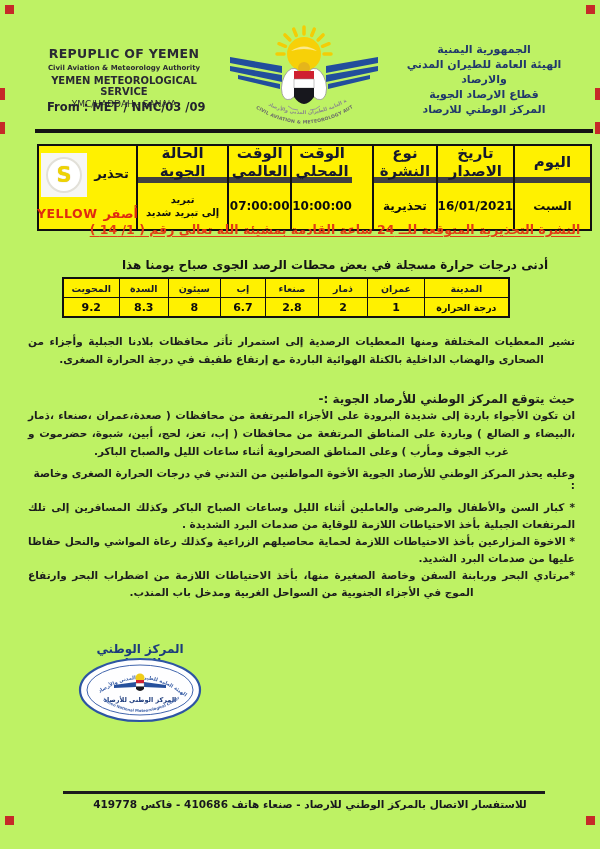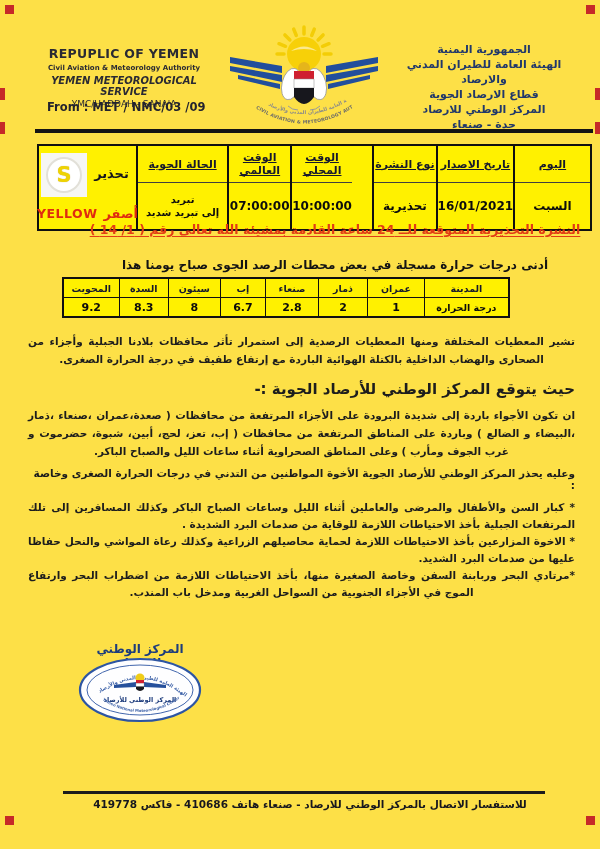--- a/index.html
+++ b/index.html
@@ -1,54 +1,54 @@
 <!DOCTYPE html>
 <html><head>
 <meta charset="utf-8">
 <style>
   html,body{margin:0;padding:0;background:#ffffff;}
   .page{
-    position:relative;width:600px;height:849px;background:#fde047;overflow:hidden;
+    position:relative;width:600px;height:849px;background:#bef264;overflow:hidden;
     font-family:"DejaVu Sans",sans-serif;
   }
   
   .mark{position:absolute;background:#c62a28;}
   .mk-tl{left:5px;top:5px;width:9px;height:9px;}
   .mk-tr{left:586px;top:5px;width:9px;height:9px;}
   .mk-l1{left:0;top:88px;width:5px;height:12px;}
   .mk-r1{left:595px;top:88px;width:5px;height:12px;}
   .mk-l2{left:0;top:122px;width:5px;height:12px;}
   .mk-r2{left:595px;top:122px;width:5px;height:12px;}
   .mk-bl{left:5px;top:816px;width:9px;height:9px;}
   .mk-br{left:586px;top:816px;width:9px;height:9px;}
 
   
   .hdr-en{position:absolute;left:36px;top:46px;width:176px;text-align:center;color:#2a2a33;}
   .hdr-en .l1{font-size:12.5px;font-weight:bold;letter-spacing:.3px;}
   .hdr-en .l2{font-size:7px;font-weight:bold;margin-top:3px;}
-  .hdr-en .l3{font-size:10px;font-weight:bold;margin-top:3px;font-style:italic;}
+  .hdr-en .l3{font-size:10px;font-weight:bold;margin-top:3px;}
   .hdr-en .l4{font-size:9px;font-weight:normal;margin-top:2px;}
   .from-line{position:absolute;left:47px;top:100px;font-size:11.5px;font-weight:bold;color:#23232e;}
   .hdr-ar{position:absolute;left:390px;top:42px;width:188px;text-align:center;direction:rtl;
           color:#21386b;font-weight:bold;font-size:11px;line-height:15px;}
   .logo-svg{position:absolute;left:228px;top:22px;}
 
   .rule{position:absolute;background:#141414;}
   .rule-top{left:35px;top:129px;width:558px;height:3.5px;}
   .rule-bottom{left:63px;top:791px;width:482px;height:2.5px;background:#1c1c1c;}
 
   
   .info-table{position:absolute;top:144px;left:37px;width:555px;direction:rtl;display:flex;
               border:2.5px solid #101010;background:#fff100;box-sizing:border-box;}
   .itcol{box-sizing:border-box;border-left:2px solid #101010;}
   .itcol:last-child{border-left:none;}
   .c-day{width:82px;} .c-date{width:77px;} .c-type{width:68px;margin-left:20px;}
   .c-local{width:62px;} .c-utc{width:67px;} .c-wx{width:97px;} .c-warn{width:97px;}
-  .ith{height:37px;border-bottom:1px solid #404040;display:flex;align-items:center;justify-content:center;
-       font-size:11px;font-weight:bold;color:#16192d;box-sizing:border-box;text-align:center;text-decoration:underline;}
+  .ith{height:37px;border-bottom:6px solid #404040;display:flex;align-items:center;justify-content:center;
+       font-size:15px;font-weight:bold;color:#16192d;box-sizing:border-box;text-align:center;}
   .itd{height:46px;display:flex;align-items:center;justify-content:center;
        font-size:12px;font-weight:bold;color:#0d0d0d;text-align:center;}
   .num{direction:ltr;unicode-bidi:embed;}
   .wx-val{font-size:10px;line-height:13px;}
   
   .warn-cell{position:relative;height:83px;background:#fff100;}
   .warn-top{display:flex;height:54px;align-items:center;}
   .warn-label{flex:1;text-align:center;font-size:13px;font-weight:bold;color:#15151c;}
   .s-box{width:46px;height:44px;background:#f6f6f3;margin:3px 0 0 2px;display:flex;align-items:center;justify-content:center;}
   .s-circle{width:32px;height:32px;border-radius:50%;background:#ffffff;border:2px solid #e2e0d8;
@@ -72,21 +72,21 @@
   .t-city{width:85px;} .t-s0{width:57px;} .t-s1{width:50px;} .t-s2{width:53px;}
   .t-s3{width:46px;} .t-s4{width:52px;} .t-s5{width:50px;} .t-s6{width:55px;}
   .tth{height:19px;border-bottom:1.5px solid #101010;display:flex;align-items:center;justify-content:center;
        font-size:9.5px;font-weight:bold;color:#16192d;box-sizing:border-box;}
   .ttd{height:18px;display:flex;align-items:center;justify-content:center;
        font-size:11px;font-weight:bold;color:#0c0c0c;}
 
   
   .para{position:absolute;left:28px;width:547px;direction:rtl;color:#1d1d1d;font-weight:bold;}
   .p1{top:332px;font-size:10.5px;line-height:18px;text-align:justify;text-align-last:center;}
-  .p2{top:380px;font-size:15px;text-align:right;}
+  .p2{top:392px;font-size:12px;text-align:right;}
   .p3{top:406px;font-size:10.5px;line-height:18px;text-align:justify;text-align-last:center;}
   .p4{top:467px;font-size:10.5px;text-align:right;}
   .bullets{top:499px;font-size:10.5px;line-height:17px;text-align:justify;}
   .bullets p{margin:0;}
   .bullets .b3{text-align-last:center;}
 
   
   .stamp-title{position:absolute;left:76px;top:642px;width:128px;text-align:center;direction:rtl;
                font-size:12px;font-weight:bold;color:#1c3c7c;}
   .seal-svg{position:absolute;left:76px;top:657px;}
@@ -159,21 +159,20 @@
     <text font-size="4.6" fill="#6a6a6a" font-weight="bold" letter-spacing="0.2">
       <textPath href="#logoArcEn" startOffset="2%">CIVIL AVIATION &amp; METEOROLOGY AUTHORITY</textPath>
     </text>
   </svg>
 
   <div class="hdr-ar">
     <div>الجمهورية اليمنية</div>
     <div>الهيئة العامة للطيران المدني والارصاد</div>
     <div>قطاع الارصاد الجوية</div>
     <div>المركز الوطني للارصاد</div>
-    <div>حدة - صنعاء</div>
   </div>
 
   <div class="rule rule-top"></div>
 
   <div class="info-table">
     <div class="itcol c-day">
       <div class="ith">اليوم</div>
       <div class="itd">السبت</div>
     </div>
     <div class="itcol c-date">

